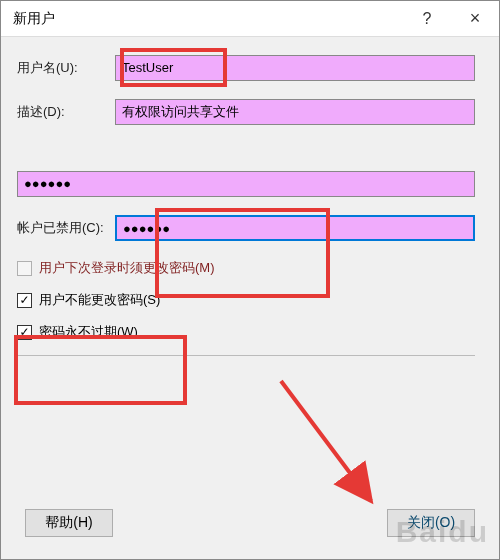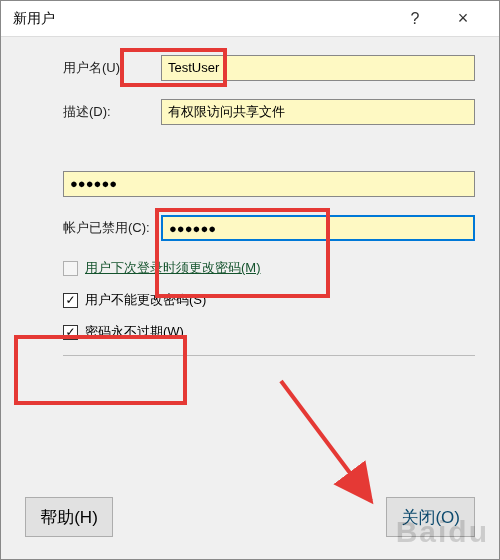--- a/index.html
+++ b/index.html
@@ -1,36 +1,36 @@
 <!DOCTYPE html>
 <html><head>
   <meta charset="utf-8">
   <style>
     * { box-sizing: border-box; margin: 0; padding: 0; font-family: "Microsoft YaHei", "SimSun", sans-serif; }
     body { width: 500px; height: 560px; background: #f0f0f0; position: relative; }
     .dialog { width: 500px; height: 560px; background: #f0f0f0; border: 1px solid #888; position: relative; }
-    .titlebar { height: 36px; background: #fff; display: flex; align-items: center; padding: 0 12px 0 12px; border-bottom: 1px solid #ddd; }
+    .titlebar { height: 36px; background: #fff; display: flex; align-items: center; padding: 0 0 0 12px; border-bottom: 1px solid #ddd; }
     .titlebar-text { font-size: 14px; color: #000; flex: 1; }
     .titlebar-btns { display: flex; height: 100%; }
     .tbtn { width: 48px; display: flex; align-items: center; justify-content: center; font-size: 16px; color: #333; }
     .tbtn.close { font-size: 18px; }
-    .content { padding: 18px 24px 0 22px; margin-left: 40px; }
+    .content { padding: 18px 24px 0 16px; }
     .row { display: flex; align-items: center; margin-bottom: 18px; }
     .lbl { width: 98px; font-size: 13px; color: #222; }
-    .field { flex: 1; height: 26px; border: 1px solid #888; background: #fef9c3; padding: 0 6px; font-size: 13px; line-height: 24px; }
+    .field { flex: 1; height: 26px; border: 1px solid #888; background: #f0abfc; padding: 0 6px; font-size: 13px; line-height: 24px; }
     .field.confirm { border: 2px solid #0078d7; }
     .spacer { height: 28px; }
     .checks { margin-top: 8px; }
     .check { display: flex; align-items: center; margin-bottom: 14px; font-size: 13px; }
-    .check.disabled { color: #14532d; text-decoration: underline; }
+    .check.disabled { color: #7f1d1d; }
     .cbox { width: 15px; height: 15px; border: 1px solid #333; margin-right: 7px; background: #fff; display: inline-flex; align-items: center; justify-content: center; font-size: 12px; line-height: 1; }
     .cbox.disabled { border-color: #b0b0b0; background: #f5f5f5; }
     .divider { border-top: 1px solid #bbb; margin: 14px 0; }
     .buttons { position: absolute; bottom: 22px; left: 24px; right: 24px; display: flex; }
-    .btn { min-width: 88px; height: 40px; background: #e1e1e1; border: 1px solid #adadad; font-size: 17px; display: inline-flex; align-items: center; justify-content: center; padding: 0 14px; }
+    .btn { min-width: 88px; height: 28px; background: #e1e1e1; border: 1px solid #adadad; font-size: 14px; display: inline-flex; align-items: center; justify-content: center; padding: 0 14px; }
     .btn-gap { flex: 1; }
     .btn.ml { margin-left: 8px; color: #0c4a6e; }
     .highlight { position: absolute; border: 4px solid #e53935; pointer-events: none; }
     .arrow { position: absolute; pointer-events: none; }
     .watermark { position: absolute; right: 10px; bottom: 10px; color: rgba(0,0,0,0.15); font-size: 30px; font-weight: bold; letter-spacing: 2px; pointer-events: none; }
   </style>
 </head>
 <body>
 
 <div class="dialog">

